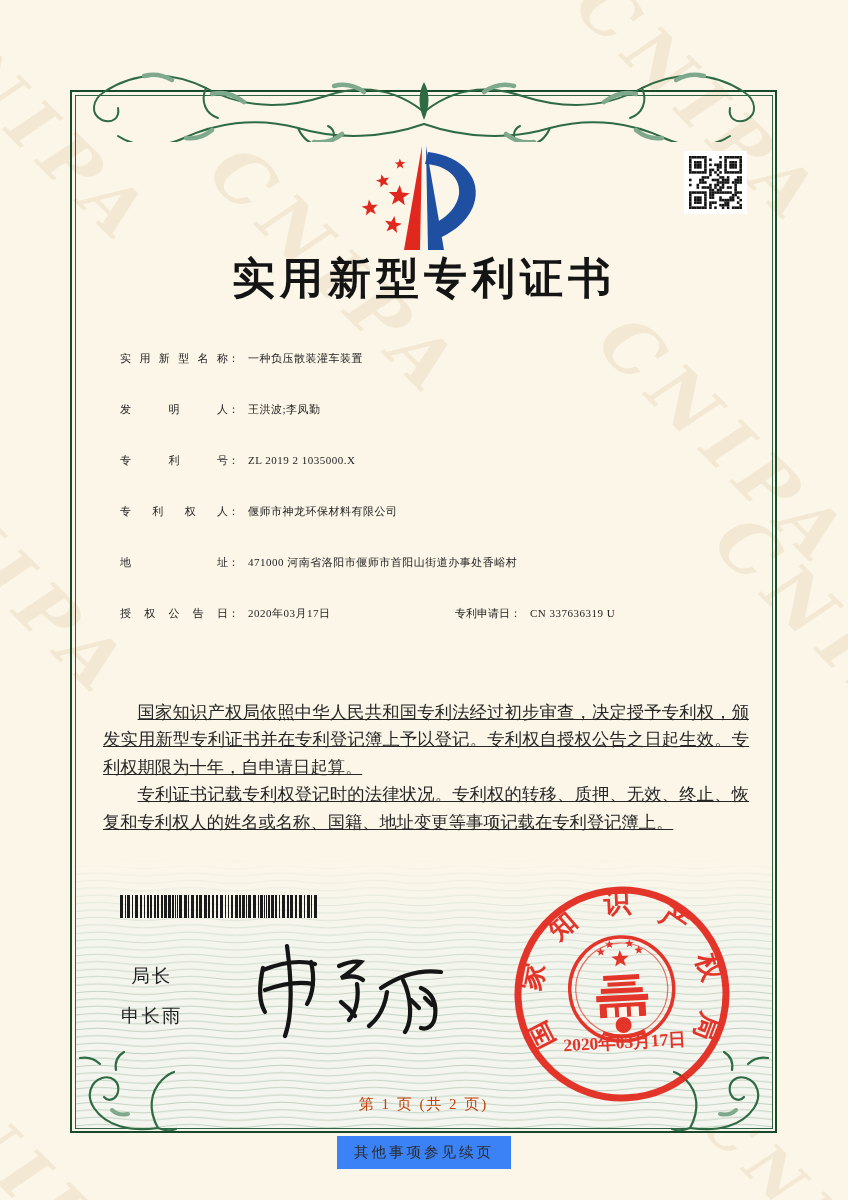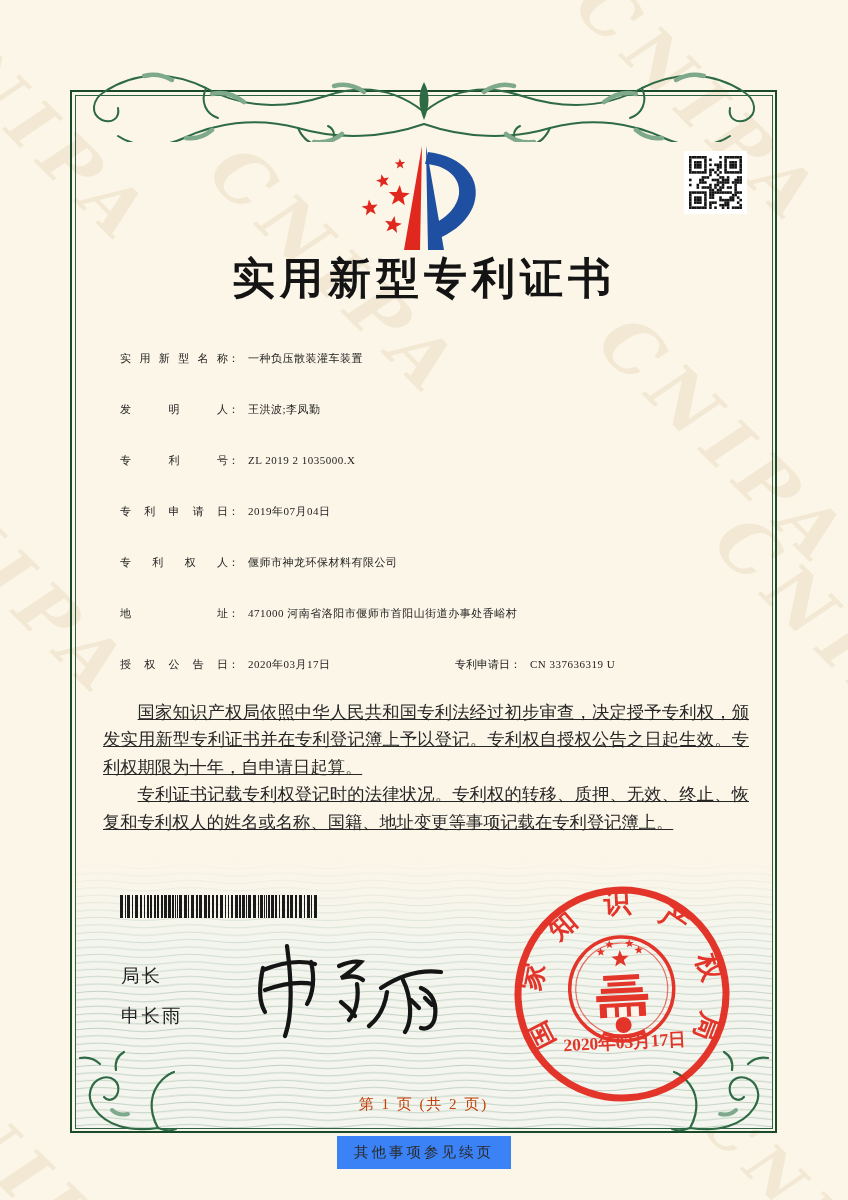--- a/index.html
+++ b/index.html
@@ -61,21 +61,21 @@
   .fvalue{letter-spacing:.5px;}
   .fpair2{position:absolute;left:335px;top:0;}
   
   .bodytext{
     position:absolute;left:103px;top:699px;width:646px;
     font-size:17.3px;line-height:27.4px;text-align:justify;color:#262626;
   }
   .bodytext p{margin:0;text-indent:2em;text-decoration:underline;}
   
   .officer{position:absolute;left:121px;top:963px;font-size:18.5px;color:#222;letter-spacing:2px;}
-  .officer div{margin-bottom:15px;}
+  .officer div{margin-bottom:15px;text-align:center;}
   .footer-page{
     position:absolute;left:70px;top:1095px;width:707px;text-align:center;
     font-size:15px;letter-spacing:2px;color:#c2410c;
   }
   .note-box{
     position:absolute;left:424px;top:1136px;transform:translateX(-50%);
     background:#3b82f6;padding:7px 17px;
     font-size:14.5px;letter-spacing:3px;color:#2a2a2a;white-space:nowrap;
   }
   .flip{transform:scaleX(-1);}
@@ -390,21 +390,20 @@
       <rect x="17.60" y="55.40" width="2.57" height="2.57" fill="#111"></rect>
       <rect x="20.12" y="55.40" width="2.57" height="2.57" fill="#111"></rect>
     </svg>
 
   <div class="title">实用新型专利证书</div>
 
   <div class="fields" id="fields">
       <div class="frow"><span class="flabel">实用新型名称</span><span class="fcolon">：</span><span class="fvalue">一种负压散装灌车装置</span></div>
       <div class="frow"><span class="flabel">发明人</span><span class="fcolon">：</span><span class="fvalue">王洪波;李凤勤</span></div>
       <div class="frow"><span class="flabel">专利号</span><span class="fcolon">：</span><span class="fvalue">ZL 2019 2 1035000.X</span></div>
-      <div class="frow"><span class="flabel">专利申请日</span><span class="fcolon">：</span><span class="fvalue">2019年07月04日</span></div>
       <div class="frow"><span class="flabel">专利权人</span><span class="fcolon">：</span><span class="fvalue">偃师市神龙环保材料有限公司</span></div>
       <div class="frow"><span class="flabel">地址</span><span class="fcolon">：</span><span class="fvalue">471000 河南省洛阳市偃师市首阳山街道办事处香峪村</span></div>
       <div class="frow"><span class="flabel">授权公告日</span><span class="fcolon">：</span><span class="fvalue">2020年03月17日</span><span class="fpair2"><span class="">专利申请日</span><span class="fcolon">：</span><span class="fvalue">CN 337636319 U</span></span></div>
     </div>
 
   <div class="bodytext">
     <p>国家知识产权局依照中华人民共和国专利法经过初步审查，决定授予专利权，颁发实用新型专利证书并在专利登记簿上予以登记。专利权自授权公告之日起生效。专利权期限为十年，自申请日起算。</p>
     <p>专利证书记载专利权登记时的法律状况。专利权的转移、质押、无效、终止、恢复和专利权人的姓名或名称、国籍、地址变更等事项记载在专利登记簿上。</p>
   </div>
 

